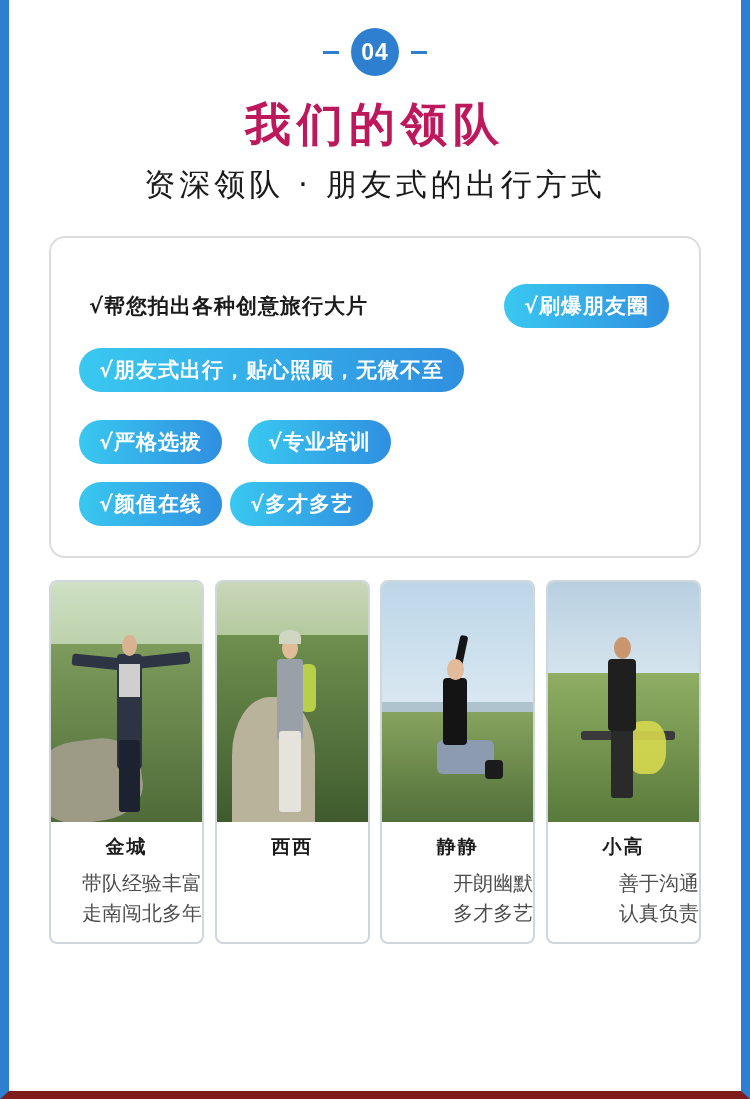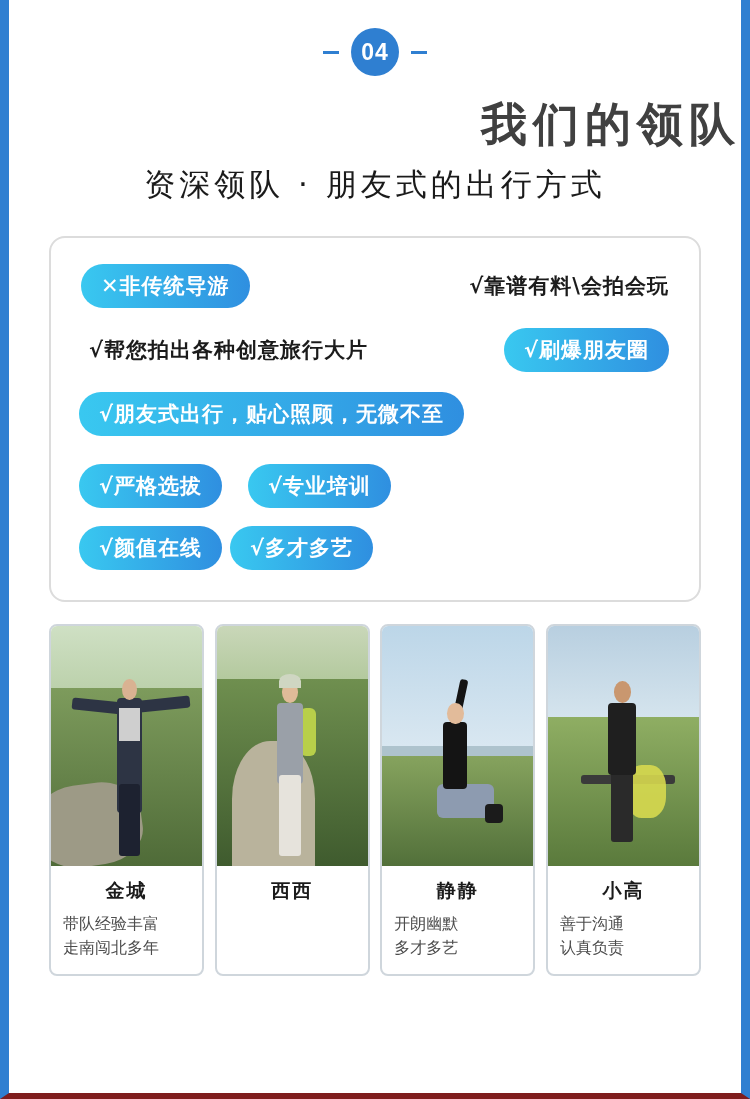--- a/index.html
+++ b/index.html
@@ -14,21 +14,21 @@
     overflow: hidden;
   }
   .page {
     position: relative;
     width: 750px;
     height: 1099px;
     background: #ffffff;
     box-sizing: border-box;
     border-left: 9px solid #2f7fd1;
     border-right: 9px solid #2f7fd1;
-    border-bottom: 6px solid #7f1d1d;
+    border-bottom: 8px solid #7f1d1d;
   }
   .inner {
     position: relative;
     width: 732px;
     height: 1090px;
   }
 
   
   .section-num-row {
     display: flex;
@@ -50,24 +50,24 @@
     background: #2f7fd1;
     color: #ffffff;
     font-size: 23px;
     font-weight: bold;
     display: flex;
     align-items: center;
     justify-content: center;
     letter-spacing: 1px;
   }
   .main-title {
-    text-align: right;
+    text-align: center;
     font-size: 46px;
     font-weight: bold;
-    color: #404040;
+    color: #be185d;
     letter-spacing: 6px;
     margin-top: 18px;
     font-family: Liberation Sans, sans-serif;
   }
   .sub-title {
     text-align: center;
     font-size: 31px;
     color: #1b1b1b;
     letter-spacing: 4px;
     margin-top: 8px;
@@ -159,22 +159,22 @@
   .guide-name {
     text-align: center;
     font-size: 19px;
     font-weight: bold;
     color: #1b1b1b;
     margin-top: 12px;
     letter-spacing: 2px;
     font-family: "DejaVu Sans", "Liberation Sans", sans-serif;
   }
   .guide-desc {
-    text-align: left;
-    font-size: 16px;
+    text-align: right;
+    font-size: 20px;
     color: #4d4d4d;
     line-height: 1.5;
     margin: 8px 0 14px 12px;
     font-family: "DejaVu Sans", "Liberation Sans", sans-serif;
   }
 
   
   .ph { position: absolute; }
   .sky  { left:0; top:0; width:100%; height:46%; }
   .ground { left:0; bottom:0; width:100%; height:58%; }
@@ -228,24 +228,20 @@
       <span class="dash"></span>
       <span class="num-circle">04</span>
       <span class="dash"></span>
     </div>
 
     <div class="main-title">我们的领队</div>
     <div class="sub-title">资深领队 · 朋友式的出行方式</div>
 
     <div class="tag-panel">
 
-      <div class="row1">
-        <span class="tag pill">✕非传统导游</span>
-        <span class="tag plain">√靠谱有料\会拍会玩</span>
-      </div>
 
       <div class="row2">
         <span class="tag plain">√帮您拍出各种创意旅行大片</span>
         <span class="tag pill">√刷爆朋友圈</span>
       </div>
 
       <div class="row3">
         <span class="tag pill">√朋友式出行，贴心照顾，无微不至</span>
       </div>
 

